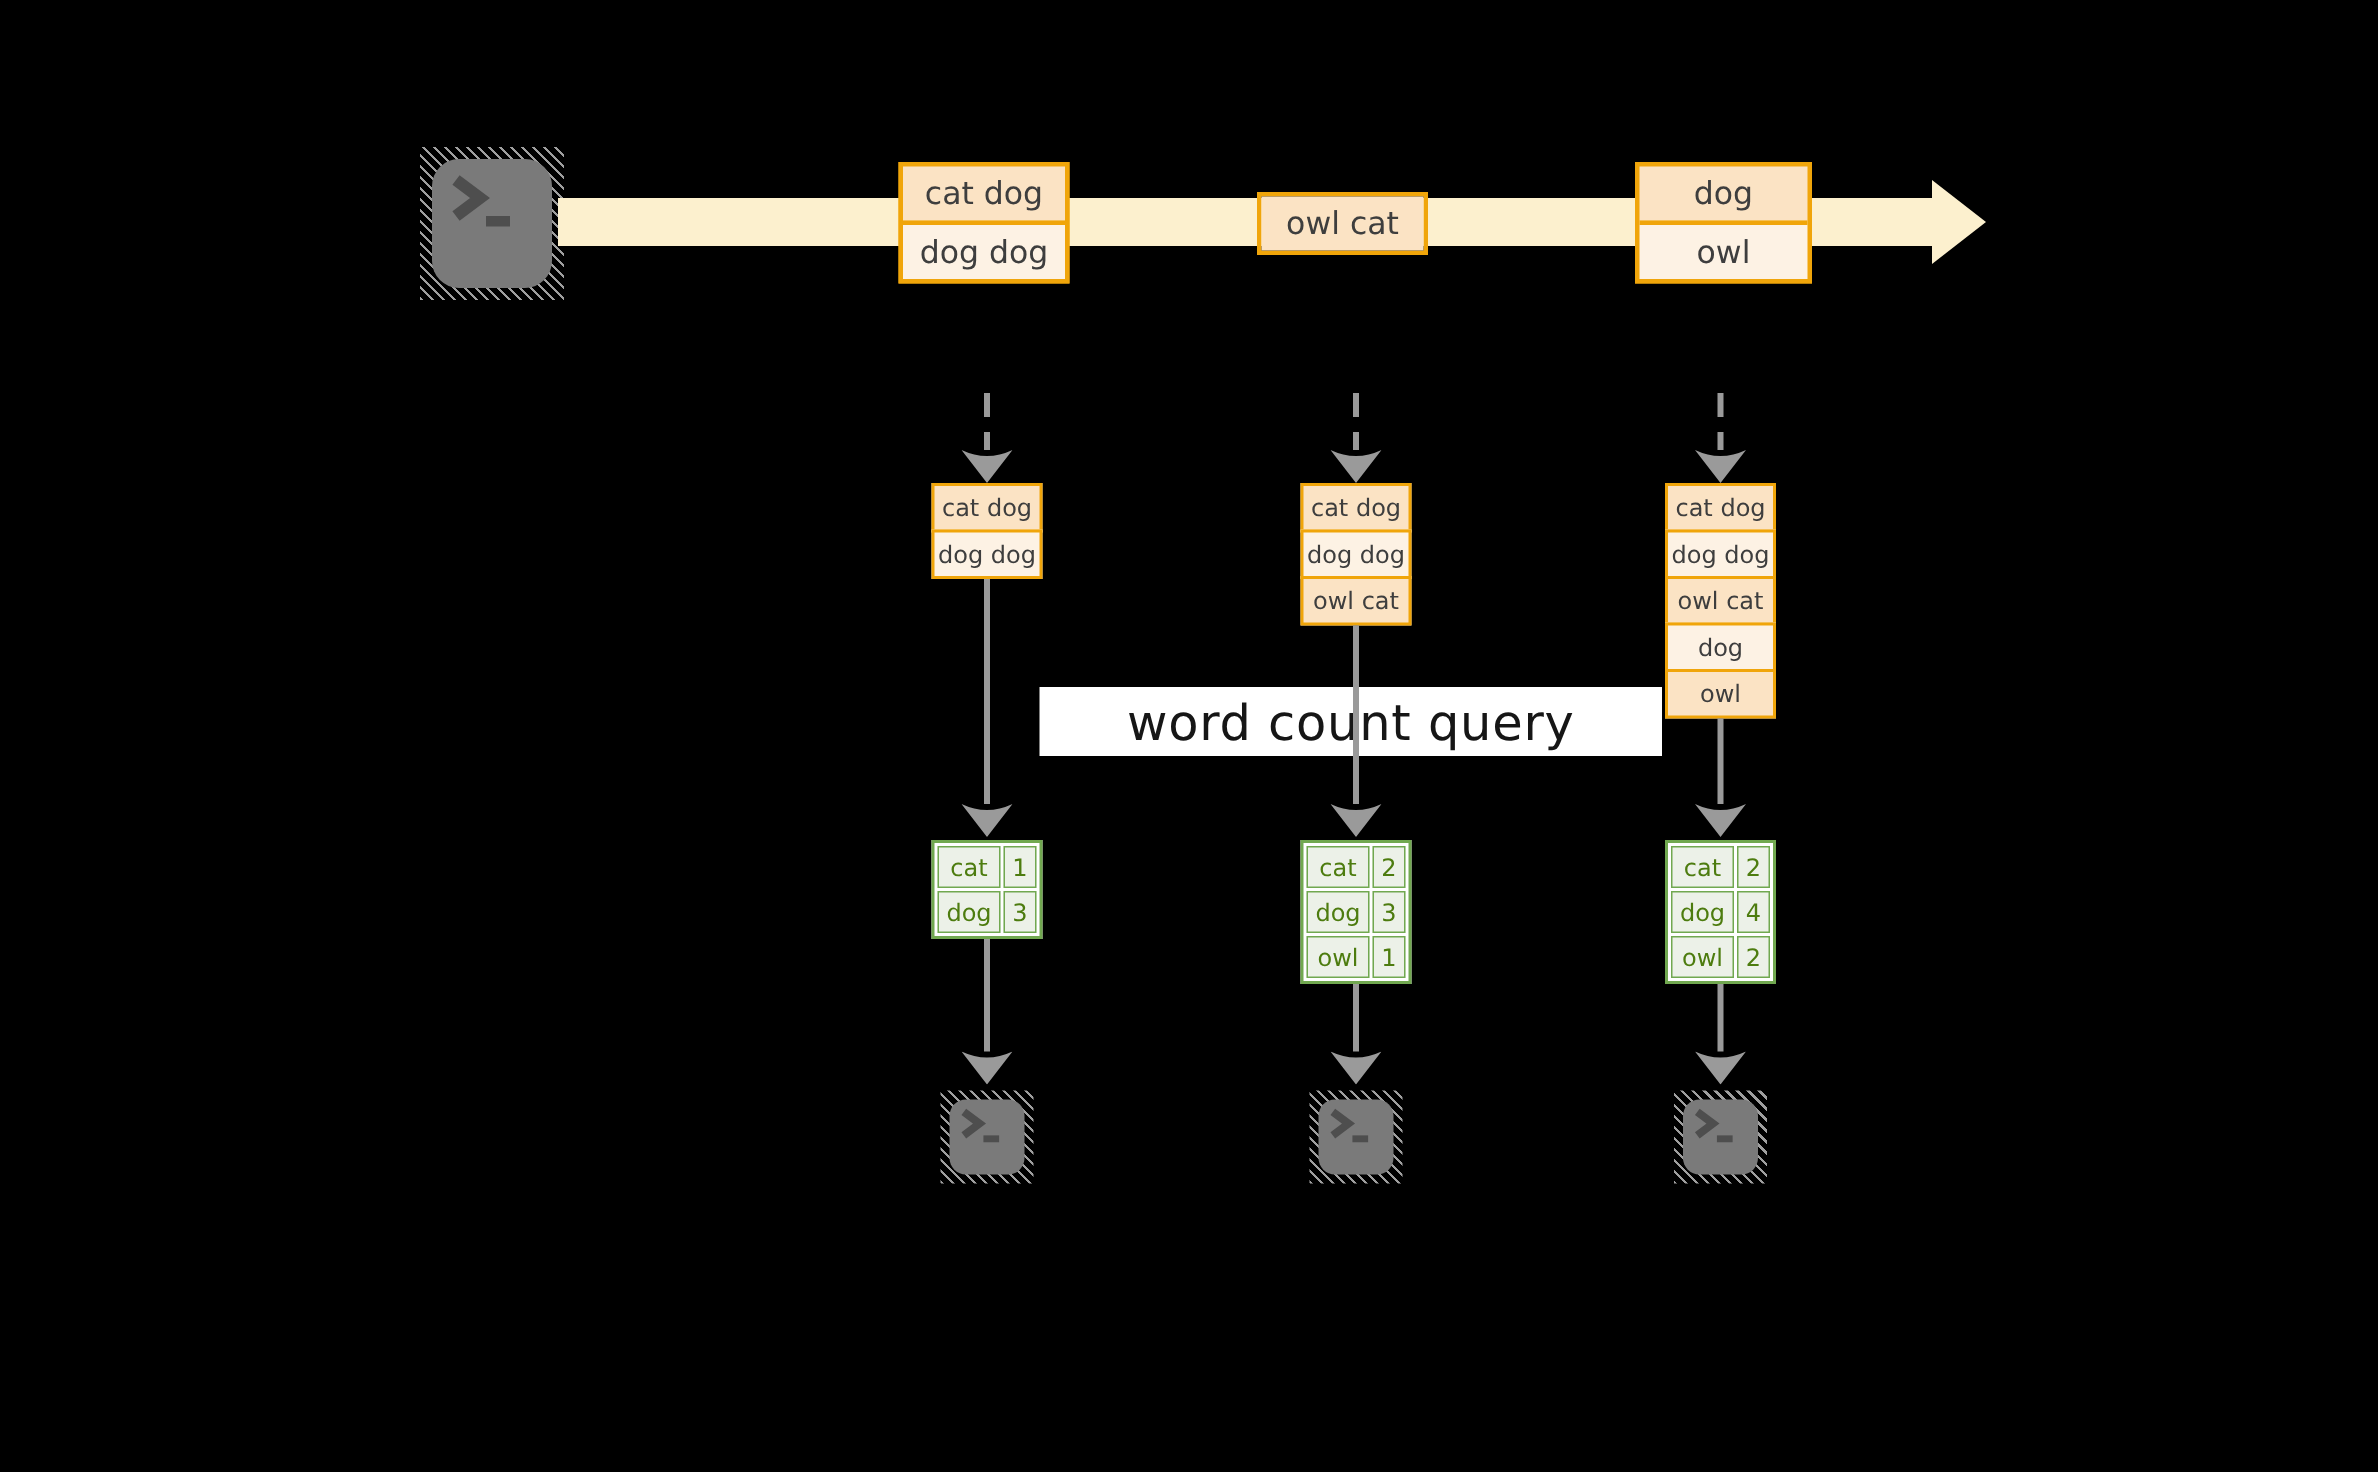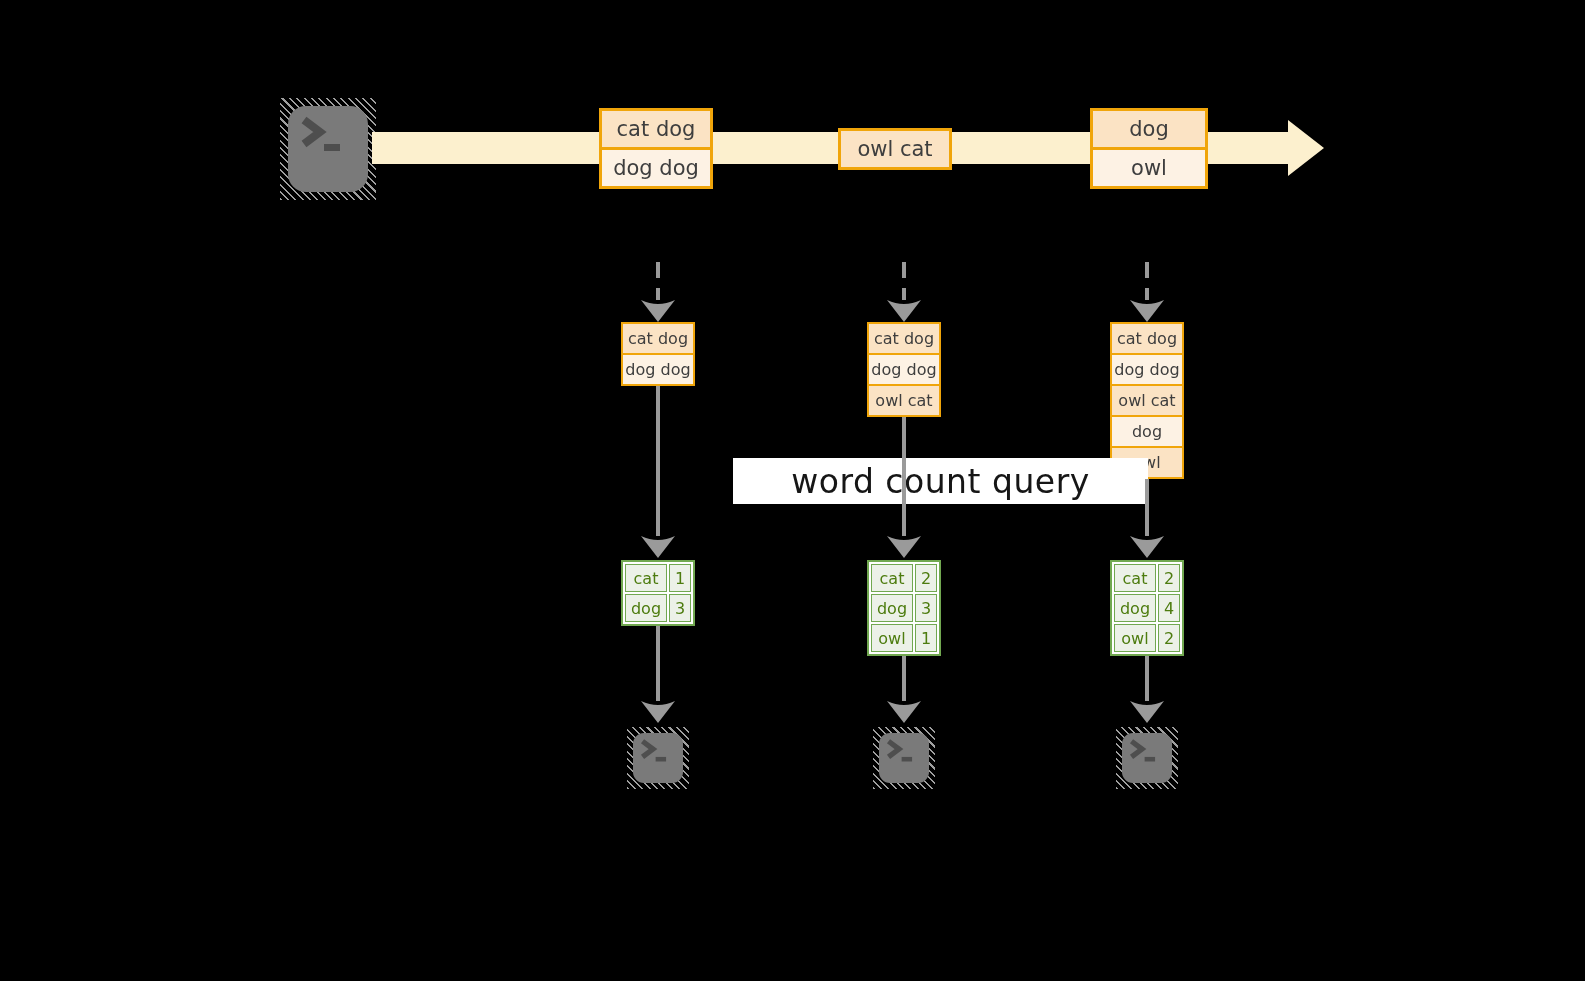--- a/index.html
+++ b/index.html
@@ -30,21 +30,21 @@
   .stack-row:nth-child(even){background:var(--box_fill_light);}
 
   
   .vline{width:4px;background:var(--arrow_gray);}
   .vdash{width:4px;background:repeating-linear-gradient(180deg,var(--arrow_gray) 0 16px,transparent 16px 26px);}
   .ahead{width:34px;height:22px;}
   .ahead svg{display:block;}
 
   
   .query{background:var(--query_bg);display:flex;align-items:center;justify-content:center;
-    font-size:33px;color:var(--query_text);letter-spacing:0.5px;margin-left:40px;}
+    font-size:33px;color:var(--query_text);letter-spacing:0.5px;}
 
   
   .wc-table{box-sizing:border-box;width:74px;background:#fff;border:2px solid var(--green_border);
     padding:2px;display:grid;grid-template-columns:42px 22px;grid-auto-rows:28px;gap:2px;}
   .wc-cell{background:var(--green_fill);border:1px solid var(--green_border);box-sizing:border-box;
     display:flex;align-items:center;justify-content:center;font-size:16px;color:#4d7c0f;}
 
   
   .term{background:repeating-linear-gradient(45deg,#9f9f9f 0 1.5px,transparent 1.5px 5.2px);}
   .term-inner{position:absolute;background:var(--terminal_fill);}

